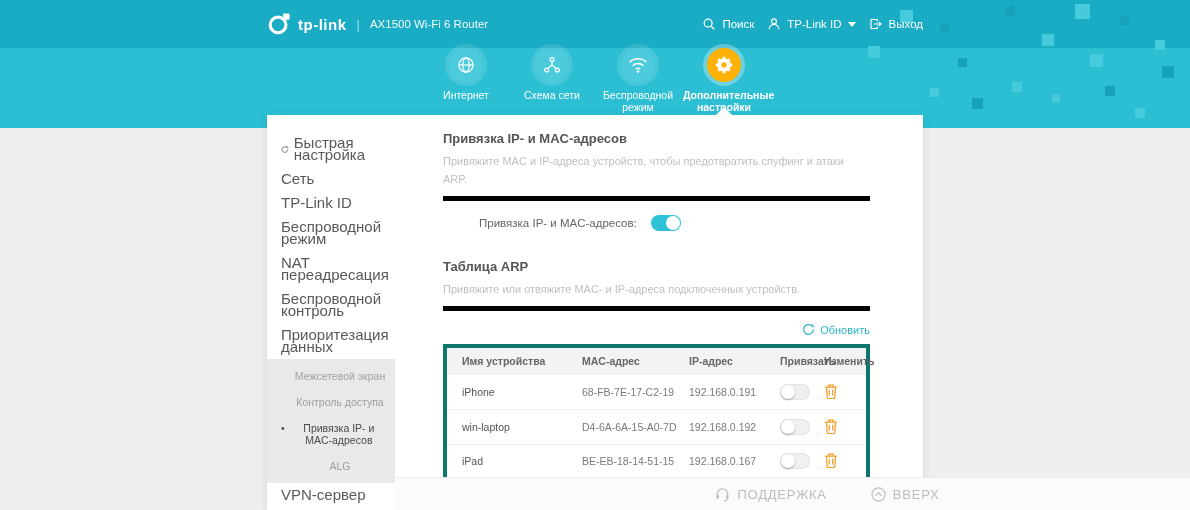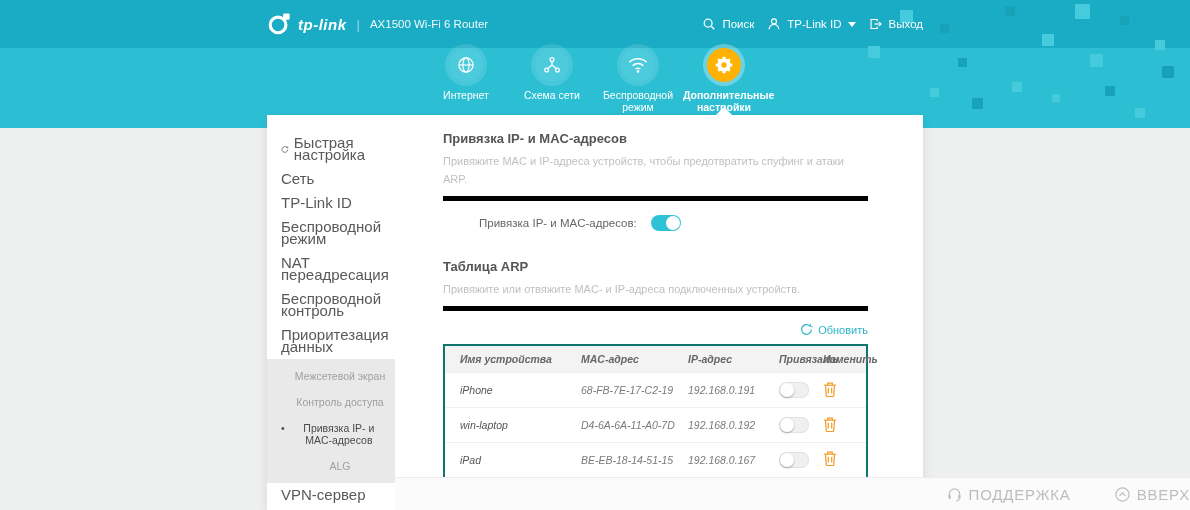--- a/index.html
+++ b/index.html
@@ -10,21 +10,21 @@
   
   .topbar { position: absolute; top: 0; left: 0; width: 100%; height: 48px; background: #19acc4; }
   .band   { position: absolute; top: 48px; left: 0; width: 100%; height: 80px; background: #2cbfd4; }
 
   .decor { position: absolute; top: 0; left: 0; width: 100%; height: 128px; z-index: 1; pointer-events: none; }
   .decor .sq { position: absolute; }
   .sq.light  { background: #45cbdc; }
   .sq.dark   { background: #17a2b9; }
 
   .topbar-inner { position: absolute; top: 0; left: 267px; width: 656px; height: 48px; display: flex; align-items: center; color: #fff; z-index: 3; }
-  .brand { display: flex; align-items: center; gap: 7px; cursor: pointer; font-style: italic; }
+  .brand { display: flex; align-items: center; gap: 7px; cursor: pointer; }
   .brand-text { font-size: 15px; font-weight: bold; letter-spacing: .5px; }
   .topbar-sep { margin: 0 10px; color: rgba(255,255,255,.55); font-size: 13px; }
   .model { font-size: 11.5px; color: rgba(255,255,255,.95); }
   .topbar-spacer { flex: 1; }
   .topbar-right { display: flex; align-items: center; gap: 13px; font-size: 11.5px; }
   .topbar-item { display: flex; align-items: center; gap: 6px; cursor: pointer; white-space: nowrap; }
 
   
   .nav { position: absolute; top: 48px; left: 0; width: 100%; display: flex; justify-content: center; z-index: 2; }
   .nav-item { width: 86px; text-align: center; cursor: pointer; }
@@ -48,39 +48,39 @@
   .sub-item .bullet { color: #4a4a4a; }
 
   
   .content { flex: 1; padding: 16px 57px 0 48px; }
   .sec-title { margin: 0 0 6px; font-size: 13px; font-weight: bold; color: #555; }
   .sec-desc { margin: 0; font-size: 11px; line-height: 18px; color: #c0c0c0; padding-bottom: 8px; border-bottom: 5px solid #000000; }
   .toggle-row { margin: 14px 0 0 36px; display: flex; align-items: center; gap: 14px; font-size: 11.5px; color: #666; }
   .arp { margin-top: 28px; }
   .refresh-row { display: flex; justify-content: flex-end; align-items: center; gap: 5px; margin: 12px 0 8px; color: #2ab5c9; font-size: 11px; cursor: pointer; }
 
-  table { width: 100%; border-collapse: collapse; border: 2px solid #0f766e; table-layout: fixed; font-style: italic; }
+  table { width: 100%; border-collapse: collapse; border: 4px solid #0f766e; table-layout: fixed; }
   th { background: #f3f3f3; font-size: 10.5px; color: #666; text-align: left; font-weight: bold; padding: 7px 0 7px 15px; white-space: nowrap; overflow: visible; }
   td { font-size: 10.5px; color: #7a7a7a; padding: 0 0 0 15px; height: 35px; border-top: 1px solid #f0f0f0; white-space: nowrap; }
   td.name { color: #555; }
   th.c4, td.c4 { padding-left: 8px; }
   th.c5, td.c5 { padding-left: 6px; }
 
   
   .switch { position: relative; width: 30px; height: 16px; border-radius: 9px; cursor: pointer; display: inline-block; vertical-align: middle; }
   .switch .knob { position: absolute; top: 1px; width: 14px; height: 14px; border-radius: 50%; background: #fff; }
   .switch.on  { background: #2fc2d6; }
   .switch.on .knob  { right: 1px; }
   .switch.off { background: #f0f0f0; box-shadow: inset 0 0 0 1px #e3e3e3; }
   .switch.off .knob { left: 1px; box-shadow: 0 1px 2px rgba(0,0,0,.30); }
 
   .trash-btn { background: none; border: none; padding: 0; cursor: pointer; line-height: 0; }
 
   
-  .footer { position: absolute; left: 395px; right: 0; bottom: 0; height: 33px; background: #fbfbfb; border-top: 1px solid #ececec; display: flex; align-items: center; justify-content: flex-end; padding-left: 70px; gap: 44px; z-index: 4; color: #bdbdbd; font-size: 15px; letter-spacing: .8px; }
+  .footer { position: absolute; left: 395px; right: 0; bottom: 0; height: 33px; background: #fbfbfb; border-top: 1px solid #ececec; display: flex; align-items: center; justify-content: center; padding-left: 70px; gap: 44px; z-index: 4; color: #bdbdbd; font-size: 13px; letter-spacing: .8px; }
   .footer-item { display: flex; align-items: center; gap: 7px; cursor: pointer; }
 </style>
 </head>
 <body>
 
 <div id="app">
 
   <div class="topbar"></div>
   <div class="band"></div>
   <div class="decor">
@@ -265,21 +265,21 @@
               <td class="c4"><span class="switch off"><span class="knob"></span></span></td>
               <td class="c5"><button class="trash-btn"><svg width="14" height="15" viewBox="0 0 14 15" fill="none" stroke="#f59a23" stroke-width="1.2">
                       <path d="M1 3.2 h12"></path>
                       <path d="M4.7 3 V1.2 h4.6 V3"></path>
                       <path d="M2.5 3.4 l.7 10 a1.2 1.2 0 0 0 1.2 1.1 h5.2 a1.2 1.2 0 0 0 1.2-1.1 l.7-10"></path>
                       <path d="M5.3 5.8 v5.6 M8.7 5.8 v5.6"></path>
                     </svg></button></td>
             </tr>
             <tr>
               <td class="name">win-laptop</td>
-              <td>D4-6A-6A-11-A0-7D</td>
+              <td>D4-6A-6A-15-A0-7D</td>
               <td>192.168.0.192</td>
               <td class="c4"><span class="switch off"><span class="knob"></span></span></td>
               <td class="c5"><button class="trash-btn"><svg width="14" height="15" viewBox="0 0 14 15" fill="none" stroke="#f59a23" stroke-width="1.2">
                       <path d="M1 3.2 h12"></path>
                       <path d="M4.7 3 V1.2 h4.6 V3"></path>
                       <path d="M2.5 3.4 l.7 10 a1.2 1.2 0 0 0 1.2 1.1 h5.2 a1.2 1.2 0 0 0 1.2-1.1 l.7-10"></path>
                       <path d="M5.3 5.8 v5.6 M8.7 5.8 v5.6"></path>
                     </svg></button></td>
             </tr>
             <tr>

